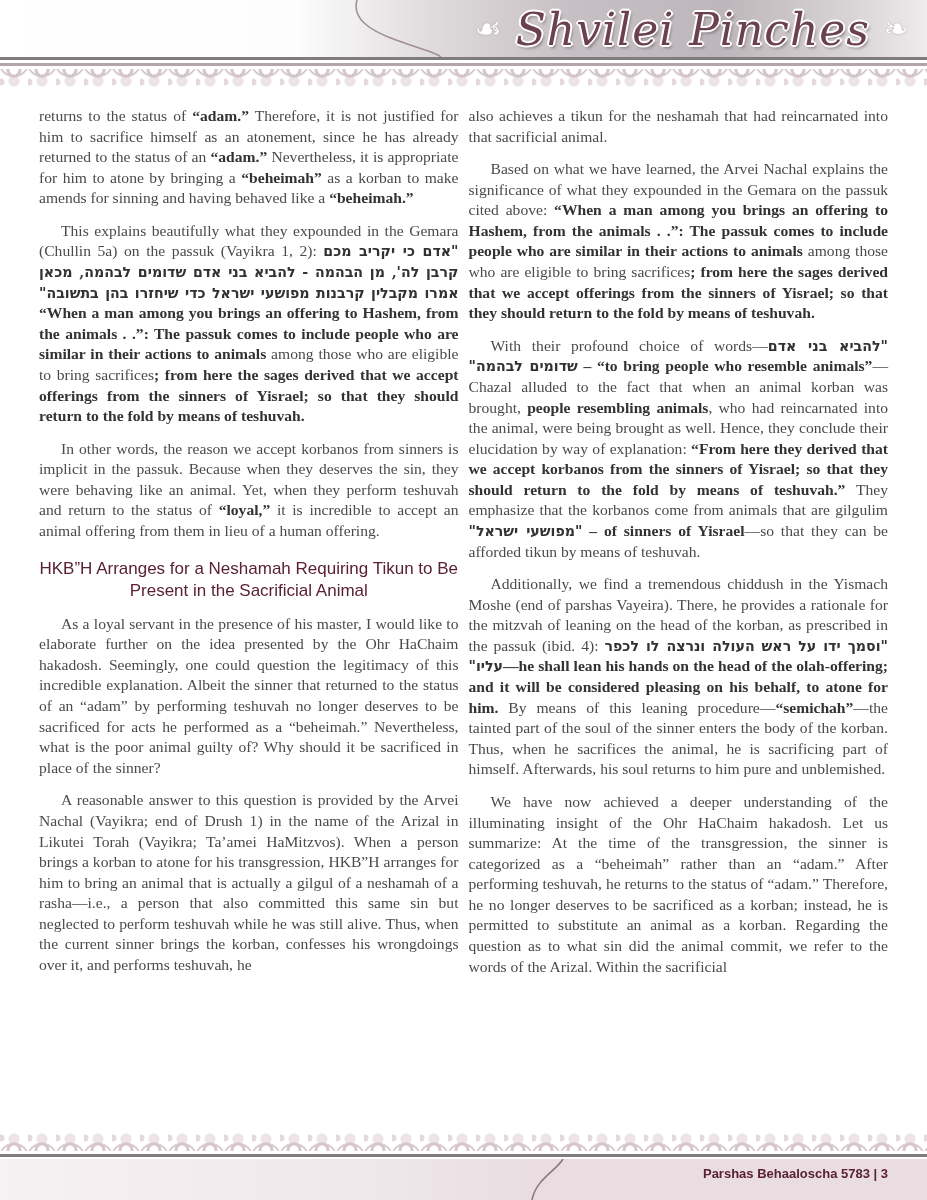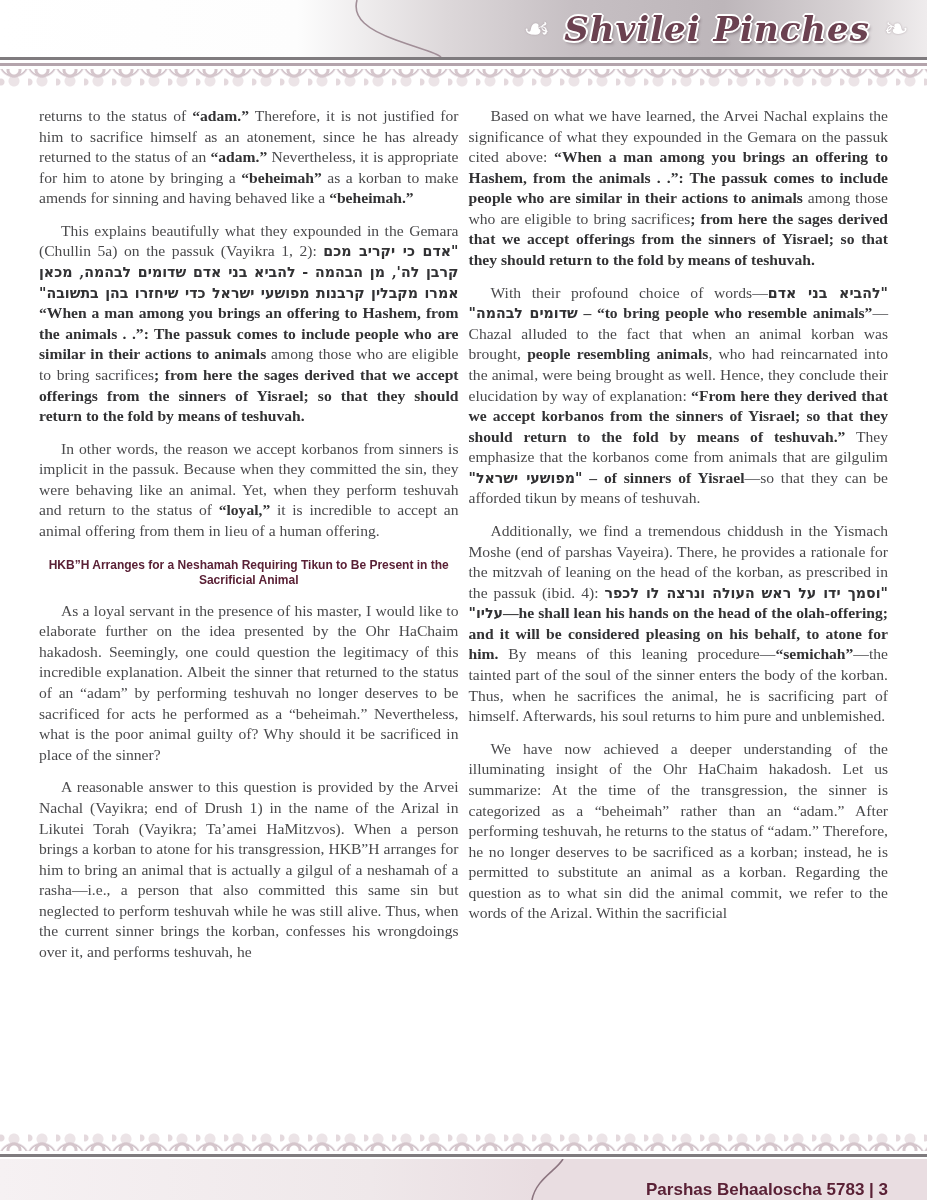--- a/index.html
+++ b/index.html
@@ -26,22 +26,22 @@
     position:absolute;right:18px;top:4px;height:50px;
     display:flex;align-items:center;gap:14px;
   }
   .logo-flourish{
     font-size:30px;color:#ffffff;
     text-shadow:0 0 2px #a89aa0;
     line-height:1;
   }
   .logo-title{
     font-family:"DejaVu Serif","Liberation Serif",serif;
-    font-style:italic;font-weight:bold;
-    font-size:34px;letter-spacing:1px;
+    font-style:italic;font-weight:normal;
+    font-size:44px;letter-spacing:1px;
     color:#6b4150;
     text-shadow:
       -2px 0 0 #fff, 2px 0 0 #fff, 0 -2px 0 #fff, 0 2px 0 #fff,
       -1px -1px 0 #fff, 1px -1px 0 #fff, -1px 1px 0 #fff, 1px 1px 0 #fff,
       2px 3px 3px rgba(60,40,50,.45);
   }
 
   
   .rule-dark{height:3px;background:#7f7b7e;}
   .rule-gap{height:3px;background:#ffffff;}
@@ -81,40 +81,40 @@
   .para.no-indent{text-indent:0;}
   .para .b{font-weight:bold;color:#323234;}
   .para .he{
     font-family:"DejaVu Serif","DejaVu Sans",serif;
     font-size:14.2px;
     unicode-bidi:isolate;
   }
   .section-heading{
     margin:16px 0 12px 0;
     font-family:"Liberation Sans","DejaVu Sans",sans-serif;
-    font-size:12px;font-weight:bold;
+    font-size:17px;font-weight:normal;
     line-height:1.3;
     text-align:center;
     color:#5a2136;
     text-indent:0;
   }
 
   
   .footer{
     position:relative;
     height:41px;
     background:linear-gradient(to right,
       #f6f1f3 0%, #efe8ea 40%, #e9dde1 58%, #e9dde1 100%);
     border-top:2px solid #ffffff;
   }
   .footer-swoosh{position:absolute;left:0;top:0;width:100%;height:41px;}
   .footer-text{
-    position:absolute;right:39px;top:21px;
+    position:absolute;right:39px;top:7px;
     font-family:"Liberation Sans","DejaVu Sans",sans-serif;
-    font-weight:bold;font-size:17px;
+    font-weight:bold;font-size:13px;
     color:#5a2136;
   }
 </style>
 </head>
 <body>
 
 <div class="page">
 
   <div class="header">
     <svg class="header-swoosh" viewBox="0 0 927 57" preserveAspectRatio="none">
@@ -129,26 +129,27 @@
   <div class="rule-dark"></div>
   <div class="rule-gap"></div>
   <div class="rule-mauve"></div>
   <div class="rule-gap"></div>
   <div class="lace"></div>
 
   <div class="content">
     <div class="col" id="col-left">
         <p class="para no-indent"><span>returns to the status of </span><span class="b">“adam.”</span><span> Therefore, it is not justified for him to sacrifice himself as an atonement, since he has already returned to the status of an </span><span class="b">“adam.”</span><span> Nevertheless, it is appropriate for him to atone by bringing a </span><span class="b">“beheimah”</span><span> as a korban to make amends for sinning and having behaved like a </span><span class="b">“beheimah.”</span></p>
         <p class="para"><span>This explains beautifully what they expounded in the Gemara (Chullin 5a) on the passuk (Vayikra 1, 2): </span><span class="b he" dir="rtl">"אדם כי יקריב מכם קרבן לה', מן הבהמה - להביא בני אדם שדומים לבהמה, מכאן אמרו מקבלין קרבנות מפושעי ישראל כדי שיחזרו בהן בתשובה"</span><span> </span><span class="b">“When a man among you brings an offering to Hashem, from the animals . .”: The passuk comes to include people who are similar in their actions to animals</span><span> among those who are eligible to bring sacrifices</span><span class="b">; from here the sages derived that we accept offerings from the sinners of Yisrael; so that they should return to the fold by means of teshuvah.</span></p>
-        <p class="para"><span>In other words, the reason we accept korbanos from sinners is implicit in the passuk.  Because when they committed the sin, they were behaving like an animal.  Yet, when they perform teshuvah and return to the status of </span><span class="b">“loyal,”</span><span> it is incredible to accept an animal offering from them in lieu of a human offering.</span></p>
+        <p class="para"><span>In other words, the reason we accept korbanos from sinners is implicit in the passuk.  Because when they deserves the sin, they were behaving like an animal.  Yet, when they perform teshuvah and return to the status of </span><span class="b">“loyal,”</span><span> it is incredible to accept an animal offering from them in lieu of a human offering.</span></p>
         <h2 class="section-heading">HKB”H Arranges for a Neshamah Requiring Tikun to Be Present in the Sacrificial Animal</h2>
         <p class="para"><span>As a loyal servant in the presence of his master, I would like to elaborate further on the idea presented by the Ohr HaChaim hakadosh.  Seemingly, one could question the legitimacy of this incredible explanation. Albeit the sinner that returned to the status of an “adam” by performing teshuvah no longer deserves to be sacrificed for acts he performed as a “beheimah.”  Nevertheless, what is the poor animal guilty of? Why should it be sacrificed in place of the sinner?</span></p>
         <p class="para"><span>A reasonable answer to this question is provided by the Arvei Nachal (Vayikra; end of Drush 1) in the name of the Arizal in Likutei Torah (Vayikra; Ta’amei HaMitzvos).  When a person brings a korban to atone for his transgression, HKB”H arranges for him to bring an animal that is actually a gilgul of a neshamah of a rasha—i.e., a person that also committed this same sin but neglected to perform teshuvah while he was still alive.  Thus, when the current sinner brings the korban, confesses his wrongdoings over it, and performs teshuvah, he</span></p>
       </div>
     <div class="col" id="col-right">
+        <p class="para no-indent"><span>also achieves a tikun for the neshamah that had reincarnated into that sacrificial animal.</span></p>
         <p class="para"><span>Based on what we have learned, the Arvei Nachal explains the significance of what they expounded in the Gemara on the passuk cited above: </span><span class="b">“When a man among you brings an offering to Hashem, from the animals . .”: The passuk comes to include people who are similar in their actions to animals</span><span> among those who are eligible to bring sacrifices</span><span class="b">; from here the sages derived that we accept offerings from the sinners of Yisrael; so that they should return to the fold by means of teshuvah.</span></p>
         <p class="para"><span>With their profound choice of words—</span><span class="b he" dir="rtl">"להביא בני אדם שדומים לבהמה"</span><span class="b"> – </span><span class="b">“to bring people who resemble animals”</span><span>—Chazal alluded to the fact that when an animal korban was brought, </span><span class="b">people resembling animals</span><span>, who had reincarnated into the animal, were being brought as well. Hence, they conclude their elucidation by way of explanation: </span><span class="b">“From here they derived that we accept korbanos from the sinners of Yisrael; so that they should return to the fold by means of teshuvah.”</span><span> They emphasize that the korbanos come from animals that are gilgulim </span><span class="b he" dir="rtl">"מפושעי ישראל"</span><span class="b"> – of sinners of Yisrael</span><span>—so that they can be afforded tikun by means of teshuvah.</span></p>
         <p class="para"><span>Additionally, we find a tremendous chiddush in the Yismach Moshe (end of parshas Vayeira).  There, he provides a rationale for the mitzvah of leaning on the head of the korban, as prescribed in the passuk (ibid. 4): </span><span class="b he" dir="rtl">"וסמך ידו על ראש העולה ונרצה לו לכפר עליו"</span><span class="b">—</span><span class="b">he shall lean his hands on the head of the olah-offering; and it will be considered pleasing on his behalf, to atone for him.</span><span>  By means of this leaning procedure—</span><span class="b">“semichah”</span><span>—the tainted part of the soul of the sinner enters the body of the korban.  Thus, when he sacrifices the animal, he is sacrificing part of himself.  Afterwards, his soul returns to him pure and unblemished.</span></p>
         <p class="para"><span>We have now achieved a deeper understanding of the illuminating insight of the Ohr HaChaim hakadosh.  Let us summarize: At the time of the transgression, the sinner is categorized as a “beheimah” rather than an “adam.”  After performing teshuvah, he returns to the status of “adam.”  Therefore, he no longer deserves to be sacrificed as a korban; instead, he is permitted to substitute an animal as a korban. Regarding the question as to what sin did the animal commit, we refer to the words of the Arizal.  Within the sacrificial</span></p>
       </div>
   </div>
 
   <div class="lace flip"></div>
   <div class="rule-gap"></div>
   <div class="rule-dark"></div>

